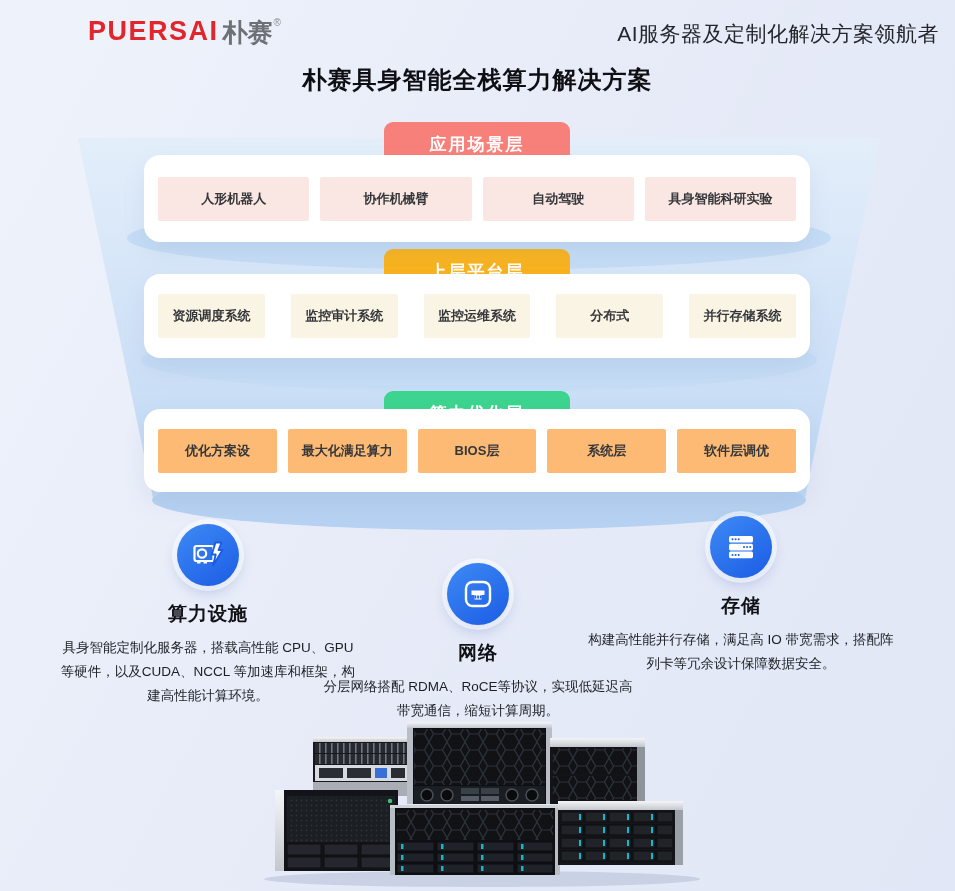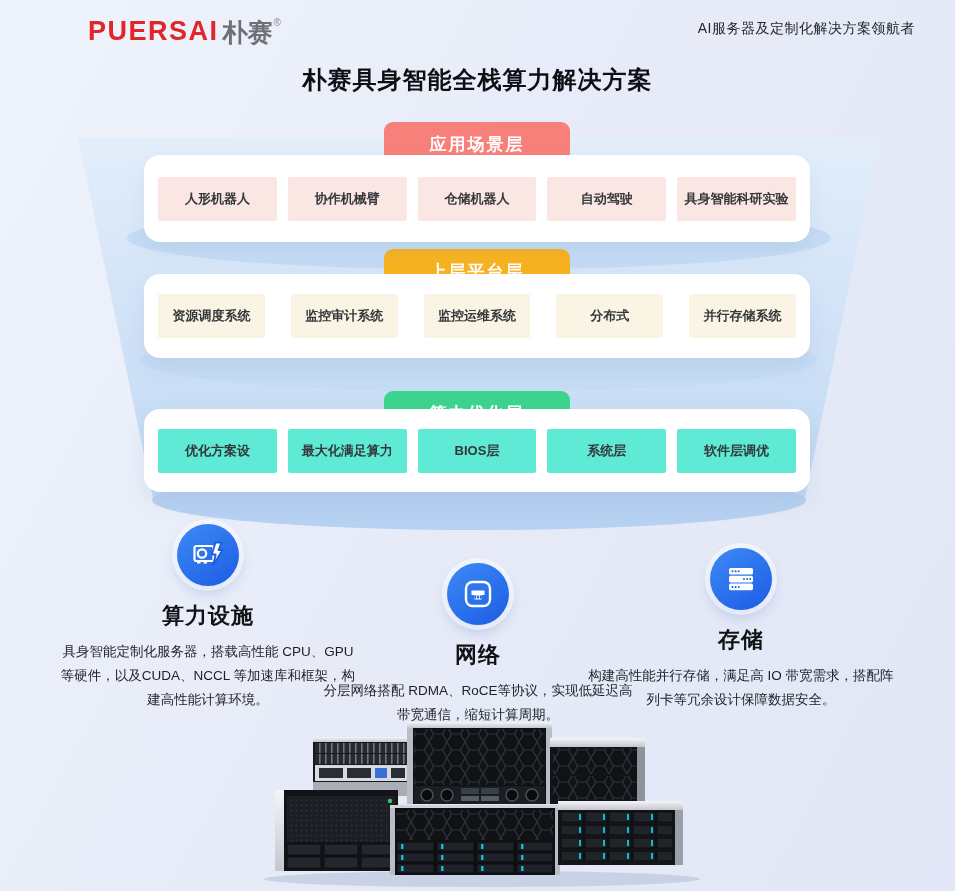--- a/index.html
+++ b/index.html
@@ -4,21 +4,21 @@
 <style>
   html,body{margin:0;padding:0;}
   #page{position:relative;width:955px;height:891px;overflow:hidden;
     font-family:"Liberation Sans",sans-serif;
     background:linear-gradient(118deg,#eef3fb 0%,#e7ebf8 50%,#e1e7f6 100%);}
   
   .logo{position:absolute;left:88px;top:16px;display:flex;align-items:flex-start;white-space:nowrap;text-align:center;}
   .logo-en{font-size:27px;font-weight:900;color:#E2242B;letter-spacing:1.5px;transform:scaleY(1.05);}
   .logo-cn{font-size:25px;font-weight:700;color:#6d7176;margin-left:4px;}
   .logo-reg{font-size:10px;color:#8a8d92;margin-left:1px;margin-top:1px;}
-  .tagline{position:absolute;right:40px;top:20px;font-size:14px;font-weight:500;color:#23262c;letter-spacing:0.5px;}
+  .tagline{position:absolute;right:16px;top:20px;font-size:21px;font-weight:500;color:#23262c;letter-spacing:0.5px;}
   .main-title{position:absolute;top:64px;left:0;width:100%;text-align:center;
     font-size:24px;font-weight:800;color:#0d0f13;letter-spacing:1px;}
   
   .funnel{position:absolute;left:70px;top:138px;z-index:0;}
   
   .banner{position:absolute;left:384px;width:186px;height:44px;border-radius:9px;
     color:#fff;font-size:17px;font-weight:600;letter-spacing:2px;
     display:flex;align-items:center;justify-content:center;z-index:1;}
   .banner1{top:122px;background:#F8807A;}
   .banner2{top:249px;background:#F9B31F;}
@@ -27,31 +27,31 @@
   .card{position:absolute;left:144px;width:666px;background:#ffffff;border-radius:16px;z-index:2;
     display:flex;align-items:center;gap:11px;padding:0 14px;box-sizing:border-box;
     box-shadow:0 10px 22px rgba(110,130,180,0.12);}
   .card1{top:155px;height:87px;}
   .card2{top:274px;height:84px;gap:26px;}
   .card3{top:409px;height:83px;}
   .pill{flex:1;height:44px;display:flex;align-items:center;justify-content:center;
     font-size:13px;font-weight:600;color:#35373b;border-radius:2px;white-space:nowrap;}
   .pill-red{background:#FAE7E3;}
   .pill-yellow{background:#F9F4E3;}
-  .pill-green{background:#5eead4;}
+  .pill-green{background:#fdba74;}
   
   .feature{position:absolute;text-align:center;z-index:2;}
   .f1{left:58px;top:524px;width:300px;}
   .f2{left:318px;top:563px;width:320px;}
-  .f3{left:586px;top:548px;width:310px;}
+  .f3{left:586px;top:516px;width:310px;}
   .feat-icon{margin:0 auto;width:62px;height:62px;border-radius:50%;
     background:linear-gradient(145deg,#3E8AF5,#1B5CE4);
     box-shadow:0 0 0 5px rgba(255,255,255,0.55),0 6px 14px rgba(40,80,180,0.25);
     display:flex;align-items:center;justify-content:center;}
-  .feat-title{margin-top:15px;font-size:22px;font-weight:800;color:#101216;letter-spacing:1px;}
+  .feat-title{margin-top:15px;font-size:19px;font-weight:800;color:#101216;letter-spacing:1px;}
   .feat-desc{margin-top:9px;font-size:13.5px;line-height:1.78;color:#1c1f24;font-weight:500;}
   .servers{position:absolute;left:249px;top:718px;z-index:1;}
 </style>
 </head>
 <body>
 
 <div id="page">
 
   <div class="logo">
     <span class="logo-en">PUERSAI</span>
@@ -73,21 +73,20 @@
     <path d="M8,0 L810,0 L735,360 Q409,410 83,360 Z" fill="url(#fg)"></path>
     <ellipse cx="409" cy="100" rx="352" ry="32" fill="#C5DCF5"></ellipse>
     <ellipse cx="409" cy="222" rx="338" ry="32" fill="#C5DCF5"></ellipse>
     <ellipse cx="409" cy="362" rx="327" ry="30" fill="#B6D1F1"></ellipse>
   </svg>
 
   <div class="banner banner1">应用场景层</div>
   <div class="card card1">
     <div class="pill pill-red">人形机器人</div>
     <div class="pill pill-red">协作机械臂</div>
-    <div class="pill pill-red">仓储机器人</div>
     <div class="pill pill-red">自动驾驶</div>
     <div class="pill pill-red">具身智能科研实验</div>
   </div>
 
   <div class="banner banner2">上层平台层</div>
   <div class="card card2">
     <div class="pill pill-yellow">资源调度系统</div>
     <div class="pill pill-yellow">监控审计系统</div>
     <div class="pill pill-yellow">监控运维系统</div>
     <div class="pill pill-yellow">分布式</div>

